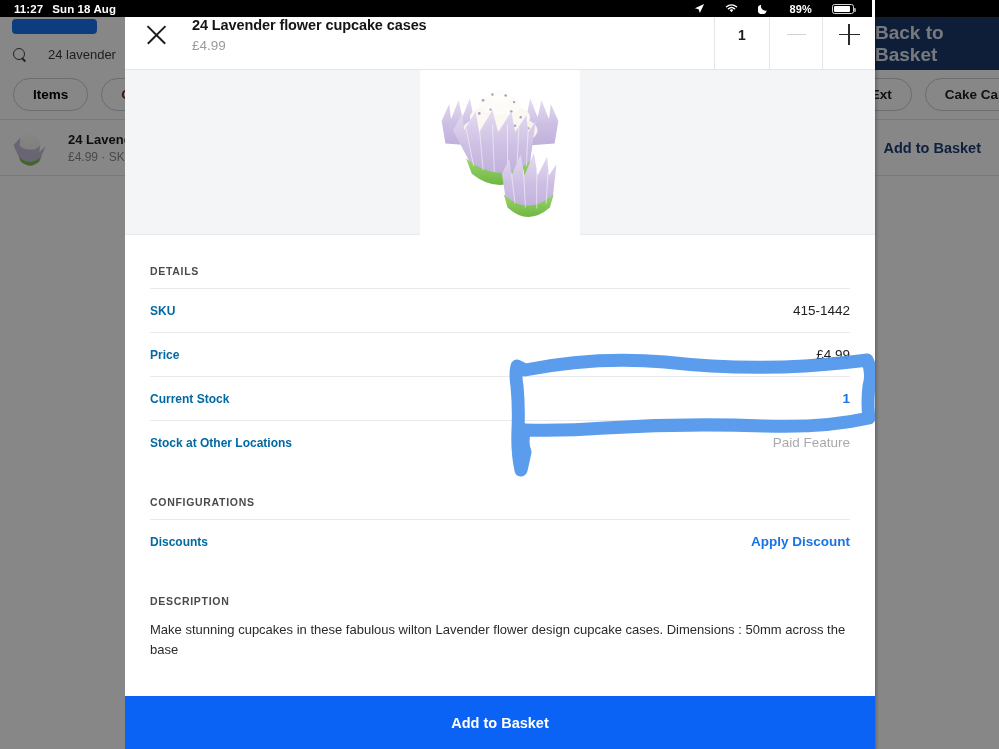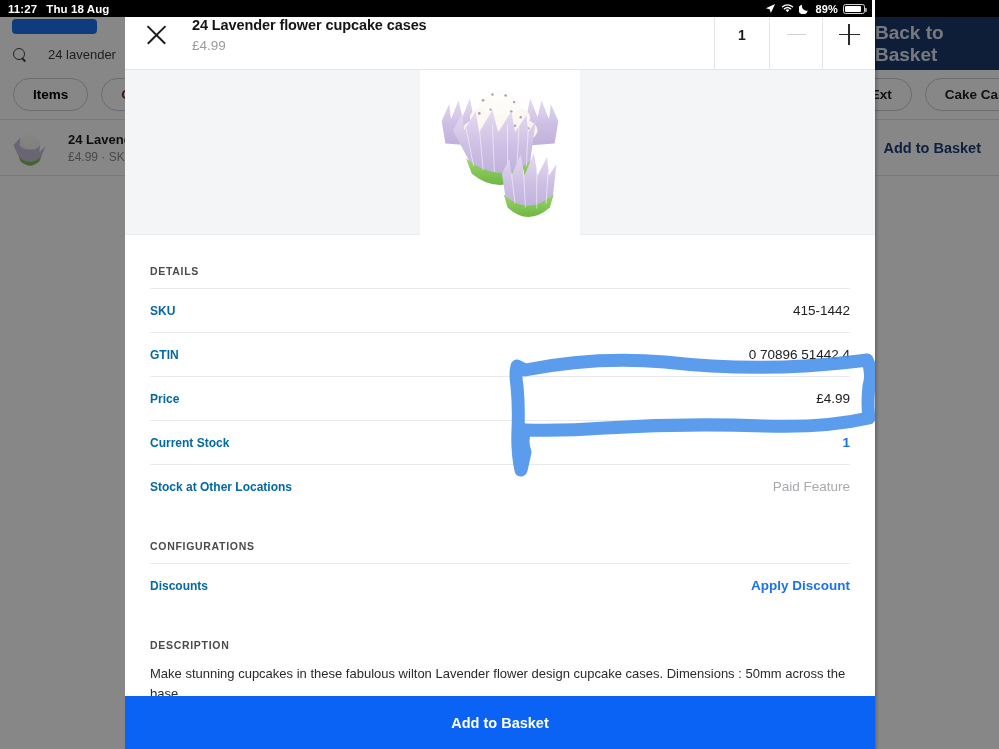--- a/index.html
+++ b/index.html
@@ -8,25 +8,25 @@
     background: #000;
     font-family: "Liberation Sans", sans-serif;
     overflow: hidden;
   }
   #root { position: relative; width: 999px; height: 749px; }
 
   
   .statusbar {
     position: absolute; top: 0; left: 0; width: 872px; height: 17px;
     background: #000; color: #fff; font-size: 11.5px; font-weight: bold;
-    display: flex; align-items: center; z-index: 60;
+    display: flex; align-items: center; z-index: 60; padding-left: 6px;
   }
   .sb-time { margin-left: 8px; letter-spacing: .1px; }
   .sb-date { margin-left: 9px; letter-spacing: .1px; }
-  .sb-right { margin-left: auto; margin-right: 7px; display: flex; align-items: center; gap: 5px; }
+  .sb-right { margin-left: auto; margin-right: 18px; display: flex; align-items: center; gap: 20px; }
   .sb-icon { display: inline-flex; align-items: center; }
   .sb-pct { font-size: 11px; font-weight: bold; letter-spacing: .2px; }
   .batt {
     width: 22px; height: 10px; border: 1.2px solid #d6d6d6; border-radius: 2.5px;
     position: relative; padding: 1px;
   }
   .batt::after {
     content: ""; position: absolute; right: -3px; top: 3px;
     width: 1.6px; height: 4px; background: #9a9a9a; border-radius: 0 1px 1px 0;
   }
@@ -321,24 +321,20 @@
 
     <div class="modal-scroll">
 
       <div class="sect-label">DETAILS</div>
 
       <div class="row">
         <span class="row-key">SKU</span>
         <span class="row-val">415-1442</span>
       </div>
       <div class="row">
-        <span class="row-key">GTIN</span>
-        <span class="row-val">0 70896 51442 4</span>
-      </div>
-      <div class="row">
         <span class="row-key">Price</span>
         <span class="row-val">£4.99</span>
       </div>
       <div class="row">
         <span class="row-key">Current Stock</span>
         <span class="row-val linkstrong">1</span>
       </div>
       <div class="row">
         <span class="row-key">Stock at Other Locations</span>
         <span class="row-val muted">Paid Feature</span>
@@ -363,21 +359,21 @@
                Q392 452 393 430 Q394 406 392 386 Q390 374 392 366 Z" fill="none" stroke="#4f95ec" stroke-width="13" stroke-linecap="round" stroke-linejoin="round" opacity="0.93"></path>
     </svg>
 
     <div class="cta">
       <span>Add to Basket</span>
     </div>
   </div>
 
   <div class="statusbar">
     <span class="sb-time">11:27</span>
-    <span class="sb-date">Thu 18 Aug</span>
+    <span class="sb-date">Sun 18 Aug</span>
     <span class="sb-right">
       <span class="sb-icon">
         <svg width="11" height="11" viewBox="0 0 12 12">
             <path d="M11 1 L1 5.6 L5 6.9 L6.4 11 Z" fill="#fff"></path>
           </svg>
       </span>
       <span class="sb-icon">
         <svg width="13" height="11" viewBox="0 0 14 11">
           <path d="M7 9.6 L9 7.2 A3.1 3.1 0 0 0 5 7.2 Z" fill="#fff"></path>
           <path d="M1.6 3.6 A8.5 8.5 0 0 1 12.4 3.6" stroke="#fff" stroke-width="1.5" fill="none" stroke-linecap="round"></path>

